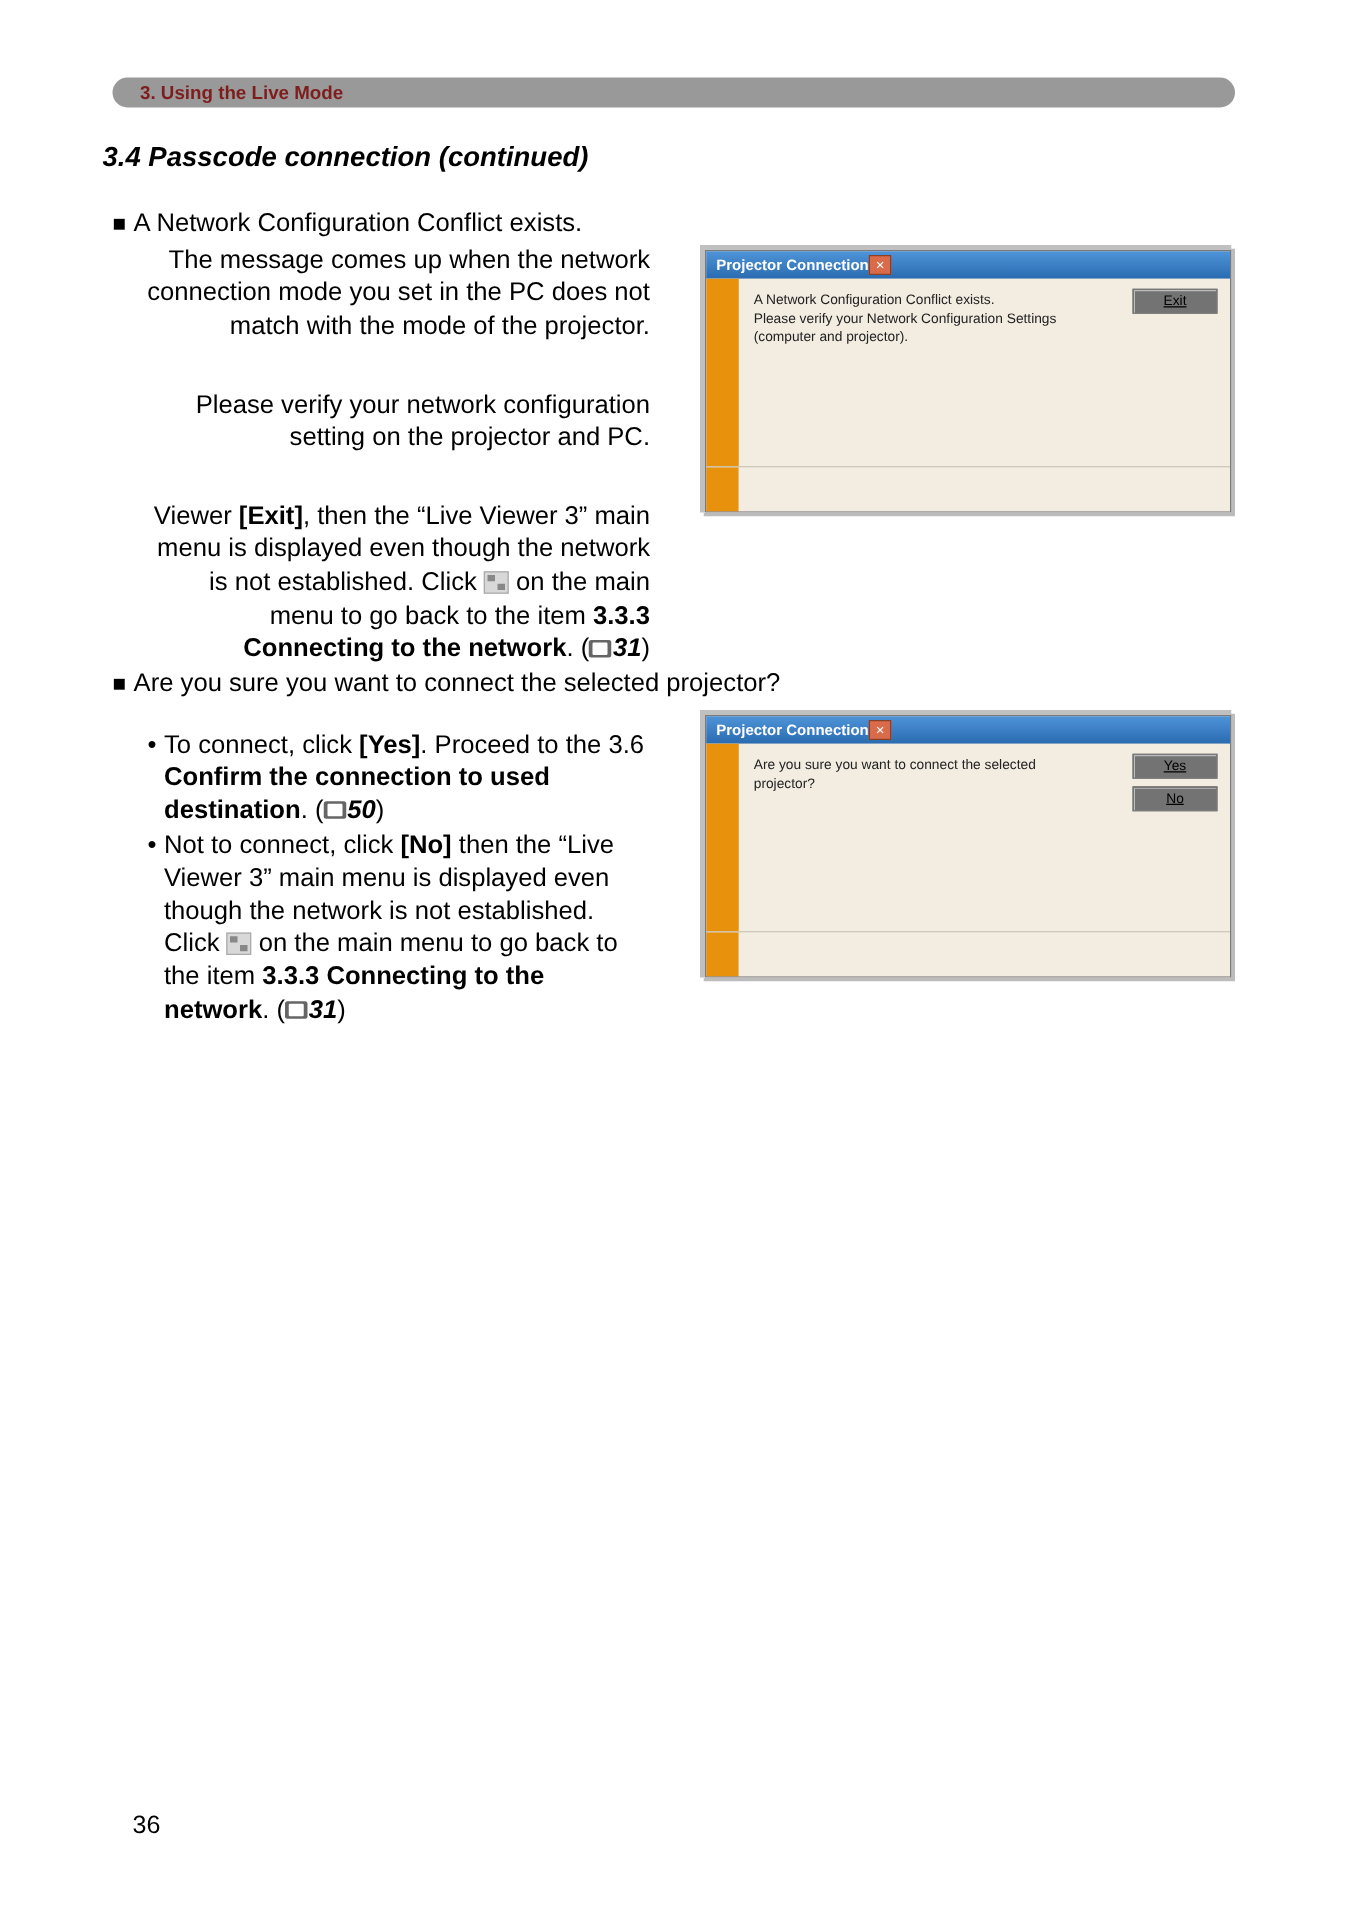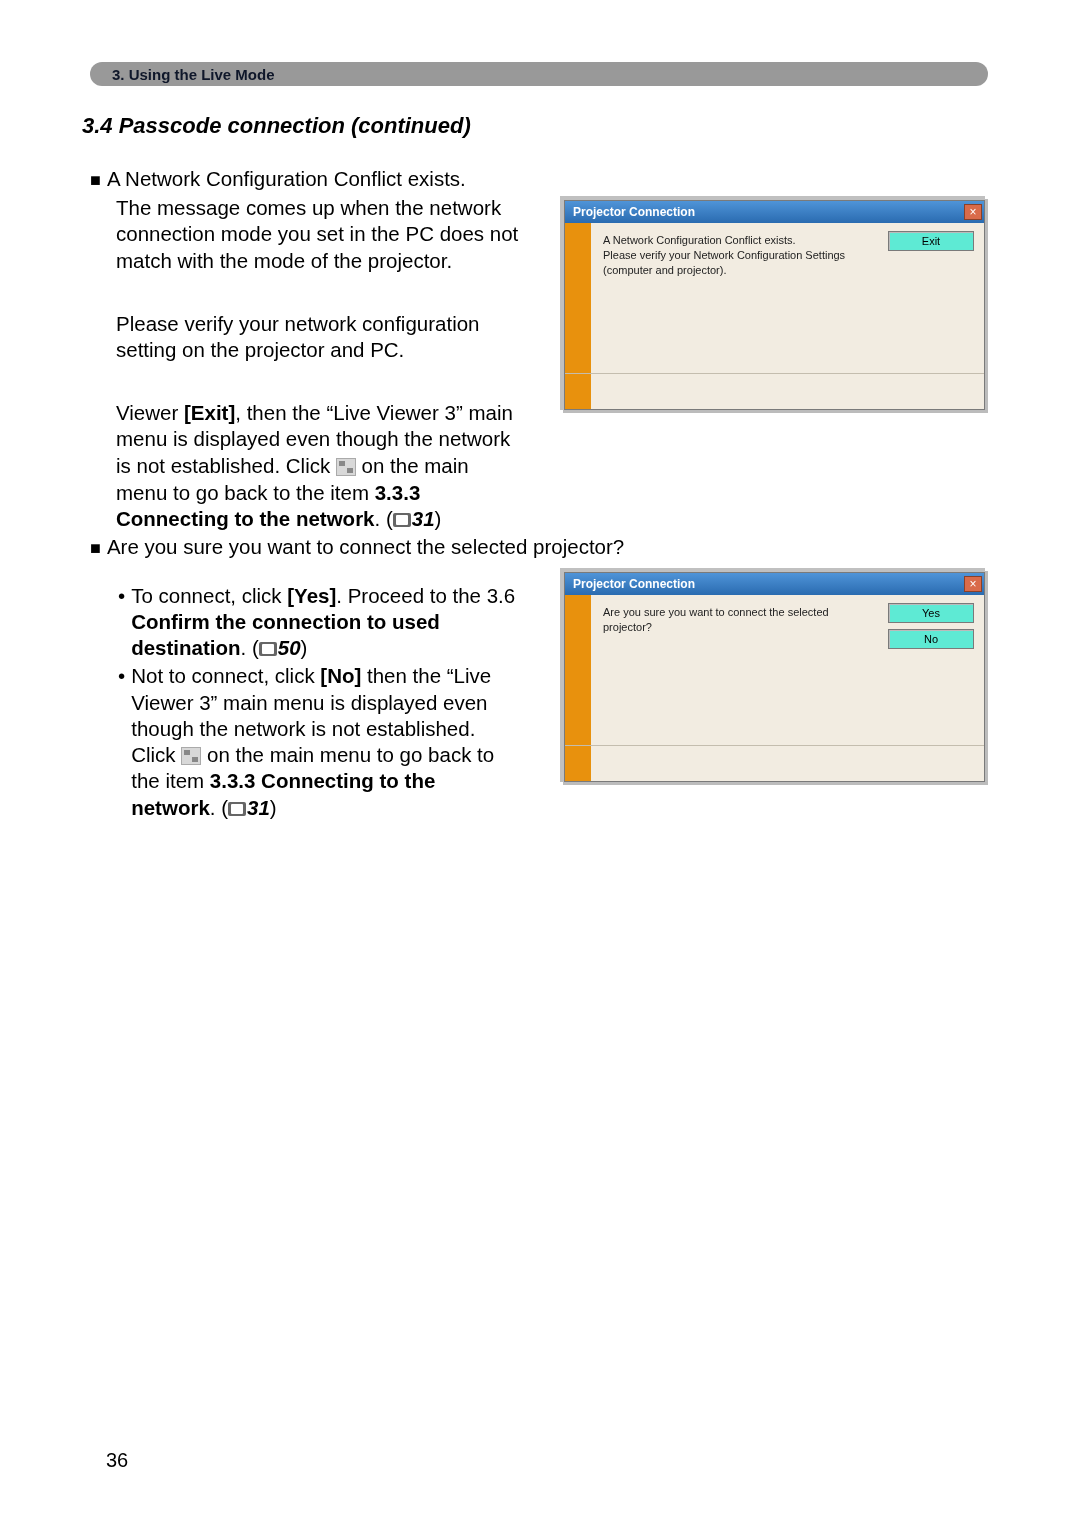--- a/index.html
+++ b/index.html
@@ -17,40 +17,40 @@
     left: 90px;
     width: 898px;
     height: 24px;
     background: #999999;
     border-radius: 12px;
     display: flex;
     align-items: center;
     padding-left: 22px;
   }
   .section-bar span {
-    color: #0f172a;
+    color: #7f1d1d;
     font-weight: bold;
     font-size: 15px;
   }
   .heading {
     position: absolute;
     top: 113px;
     left: 82px;
     font-weight: bold;
     font-style: italic;
     font-size: 22px;
   }
   .body-text {
     font-size: 20.5px;
     line-height: 1.3;
   }
   .block1 { position: absolute; top: 166px; left: 90px; width: 430px; }
   .bullet-row { display: flex; align-items: baseline; }
   .sqbullet { font-size: 18px; margin-right: 6px; }
-  .indent { padding-left: 26px; margin-top: 2px; }
+  .indent { padding-left: 26px; margin-top: 2px; text-align: right; }
   .para { margin-top: 36px; }
   .block2 { position: absolute; top: 534px; left: 90px; width: 900px; }
   .block2 .indent { width: 430px; }
   .sub-bullets { padding-left: 26px; margin-top: 22px; width: 430px; }
   .sub-bullet-item {
     display: flex;
     align-items: flex-start;
     font-size: 20.5px;
     line-height: 1.28;
     margin-bottom: 2px;
@@ -104,21 +104,20 @@
   .dlg {
     width: 100%; height: 100%;
     background: #f2ece1;
     display: flex; flex-direction: column;
     border: 1px solid #7a7a7a;
   }
   .titlebar {
     height: 22px;
     background: linear-gradient(#4f94d8, #2a6bb0);
     display: flex; align-items: center;
-    justify-content: space-between;
     padding: 0 2px 0 8px;
   }
   .titlebar .ttl { color: #fff; font-weight: bold; font-size: 12px; }
   .closex {
     width: 18px; height: 16px;
     background: #d96b4a;
     color: #fff;
     font-size: 12px;
     display: flex; align-items: center; justify-content: center;
     border: 1px solid #8a4028;
@@ -126,25 +125,26 @@
   .dlg-content {
     flex: 1;
     display: flex;
     background: #f2ece1;
   }
   .sidecol { width: 26px; background: #e8910d; }
   .msgarea { flex: 1; padding: 10px 8px 4px 12px; position: relative; }
   .msg { font-size: 11px; color: #222; line-height: 1.35; width: 260px; }
   .dlg-btns { position: absolute; top: 8px; right: 10px; display: flex; flex-direction: column; gap: 6px; }
   .dlg-btn {
-    width: 86px; height: 20px;
-    background: #5eead4;
+    width: 68px; height: 20px;
+    background: #737373;
     border: 1px solid #7a7a7a;
     font-size: 11px;
     display: flex; align-items: center; justify-content: center;
+    text-decoration: underline;
     box-shadow: 1px 1px 0 #bbb inset;
   }
   .dlg-footer {
     height: 36px;
     border-top: 1px solid #c4bdae;
     display: flex;
   }
   .dlg-footer .sidecol2 { width: 26px; background: #e8910d; }
   .dlg-footer .fmain { flex: 1; background: #f2ece1; }
 

